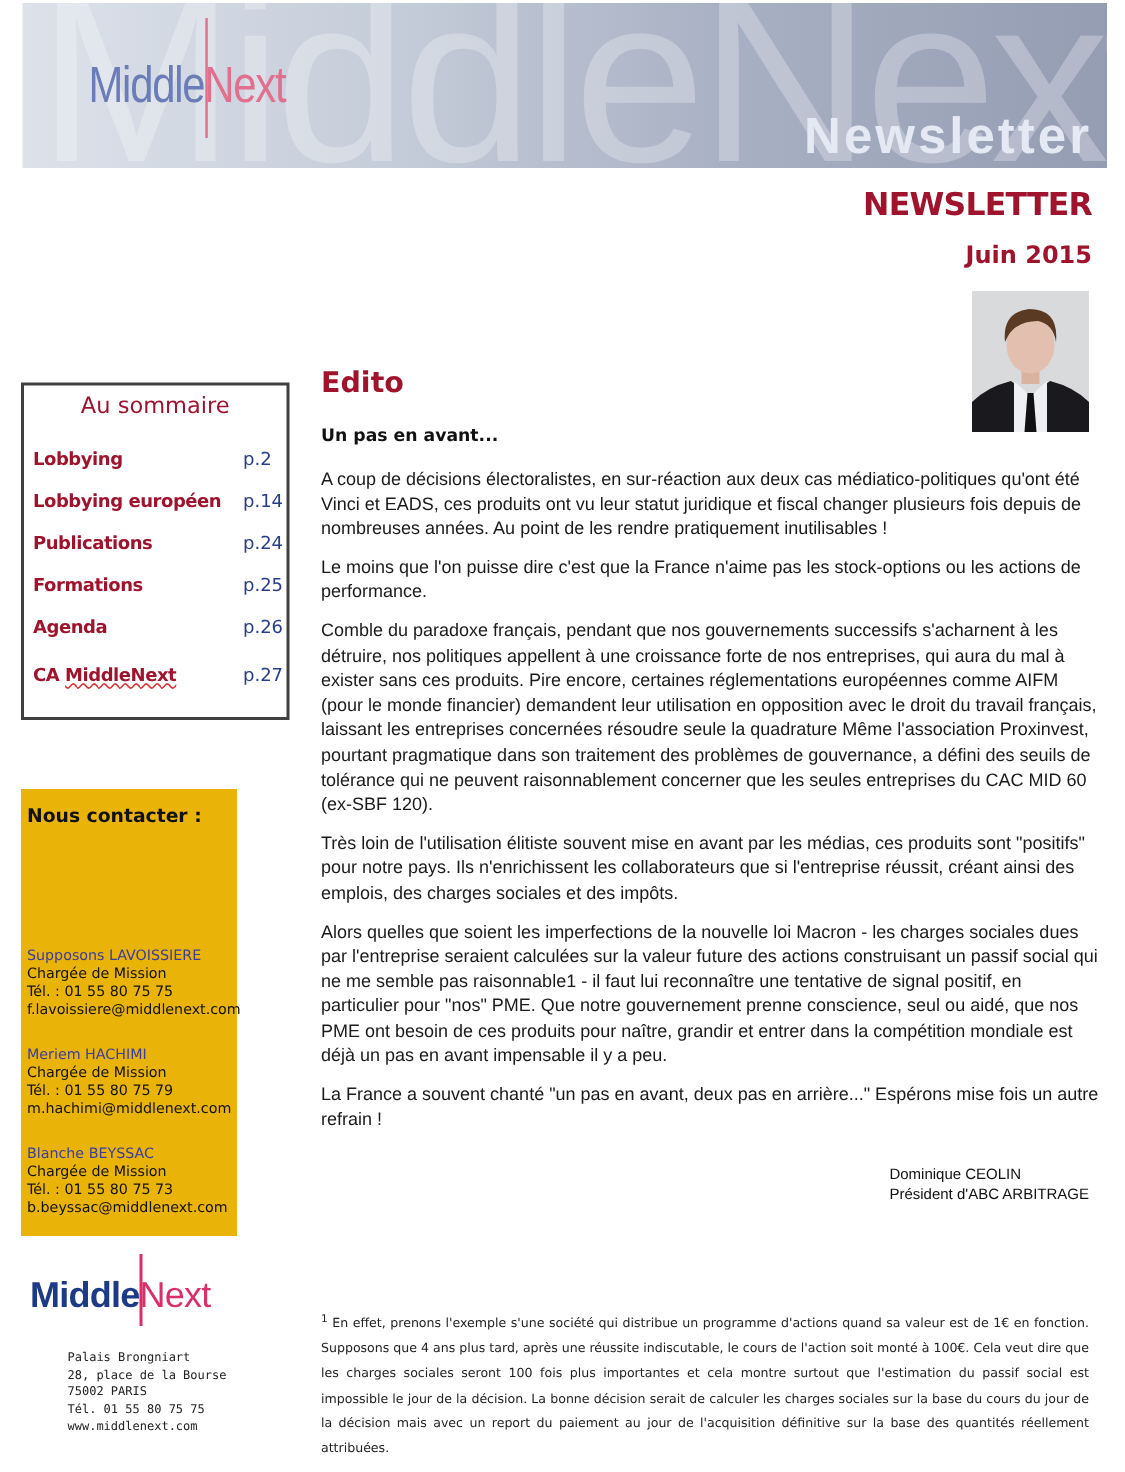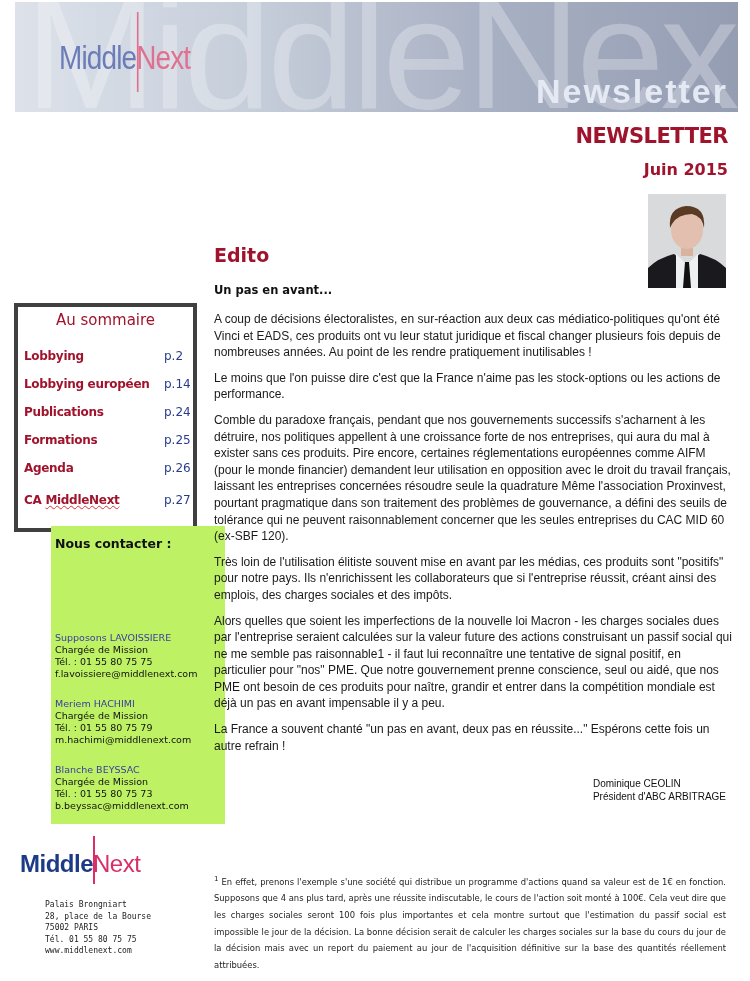--- a/index.html
+++ b/index.html
@@ -57,39 +57,38 @@
 
   
   .photo {
     left: 648px; top: 194px; width: 78px; height: 94px;
     background: #dcdcdc; overflow: hidden;
   }
 
   
   .sommaire {
     left: 14px; top: 255px; width: 175px; height: 221px;
-    border: 4px solid #404040; box-sizing: content-box; margin-top: 48px;
+    border: 2px solid #404040; box-sizing: content-box;
   }
   .sommaire-title {
     position: absolute; left: 0; right: 0; top: 4px; text-align: center;
     font-family: "DejaVu Sans", sans-serif; font-size: 15px; color: #a0132c;
   }
   .toc-item {
     position: absolute; left: 6px; right: 0; height: 18px;
     font-family: "DejaVu Sans", sans-serif; font-size: 12px;
   }
   .toc-label { position: absolute; left: 0; color: #a0132c; font-weight: bold; letter-spacing: -0.3px; }
   .toc-page { position: absolute; left: 140px; color: #283c8c; }
   .spell { text-decoration: underline wavy #d33; text-decoration-thickness: 1px; }
 
   
   .contacts {
-    left: 14px; top: 526px; width: 174px; height: 298px;
-    background: #bef264;
-    margin-left: 37px;
+    left: 14px; top: 526px; width: 144px; height: 298px;
+    background: #eab308;
   }
   .contacts-title {
     position: absolute; left: 4px; top: 10px;
     font-family: "DejaVu Sans", sans-serif; font-weight: bold; font-size: 12.5px; color: #111;
   }
   .contact {
     position: absolute; left: 4px; width: 168px;
     font-family: "DejaVu Sans", sans-serif; font-size: 9.5px; line-height: 12px; color: #111;
   }
   .contact-name { color: #3a3ca0; }
@@ -222,20 +221,20 @@
 </div>
 
 <div class="abs edito-title">Edito</div>
 <div class="abs edito-sub">Un pas en avant...</div>
 <div class="abs edito-body">
   <p>A coup de décisions électoralistes, en sur-réaction aux deux cas médiatico-politiques qu'ont été Vinci et EADS, ces produits ont vu leur statut juridique et fiscal changer plusieurs fois  depuis de nombreuses années. Au point de les rendre pratiquement inutilisables !</p>
   <p>Le moins que l'on puisse dire c'est que la France n'aime pas les stock-options ou les actions de performance.</p>
   <p>Comble du paradoxe français, pendant que nos gouvernements successifs s'acharnent à les détruire, nos politiques appellent à une croissance forte de nos entreprises, qui aura du mal à exister sans ces produits. Pire encore, certaines réglementations européennes comme AIFM (pour le monde financier) demandent leur utilisation en opposition avec le droit du travail français, laissant les entreprises concernées résoudre seule la quadrature Même l'association Proxinvest, pourtant pragmatique dans son traitement des problèmes de gouvernance, a défini des seuils de tolérance qui ne peuvent raisonnablement concerner que les seules entreprises du CAC MID 60 (ex-SBF 120).</p>
   <p>Très loin de l'utilisation élitiste souvent mise en avant par les médias, ces produits sont "positifs" pour notre pays. Ils n'enrichissent les collaborateurs que si l'entreprise réussit, créant ainsi des emplois, des charges sociales et des impôts.</p>
   <p>Alors quelles que soient les imperfections de la nouvelle loi Macron - les charges sociales dues par l'entreprise seraient calculées sur la valeur future des actions construisant un passif social qui ne me semble pas raisonnable1 - il faut lui reconnaître une tentative de signal positif,  en particulier pour "nos" PME. Que notre gouvernement prenne conscience, seul ou aidé, que nos PME ont besoin de ces produits pour naître, grandir et entrer dans la compétition mondiale est déjà un pas en avant impensable il y a peu.</p>
-  <p>La France a souvent chanté "un  pas en avant, deux  pas en réussite..."  Espérons cette fois un autre refrain !</p>
+  <p>La France a souvent chanté "un  pas en avant, deux  pas en arrière..."  Espérons mise fois un autre refrain !</p>
 </div>
 <div class="abs signature">
   <div>Dominique CEOLIN</div>
   <div>Président  d'ABC ARBITRAGE</div>
 </div>
 
 <div class="abs footnote"><sup>1</sup><span> En effet, prenons l'exemple s'une société qui distribue un programme d'actions quand sa valeur est de 1€ en fonction. Supposons que 4 ans plus tard, après une réussite indiscutable, le cours de l'action soit monté à 100€. Cela veut dire que les charges sociales seront 100 fois plus importantes et cela montre surtout que l'estimation du passif social est impossible le jour de la décision. La bonne décision serait de calculer les charges sociales sur la base du cours du jour de la décision mais avec un report du paiement au jour de l'acquisition définitive sur la base des quantités réellement attribuées.</span></div>
 
 </body></html>

